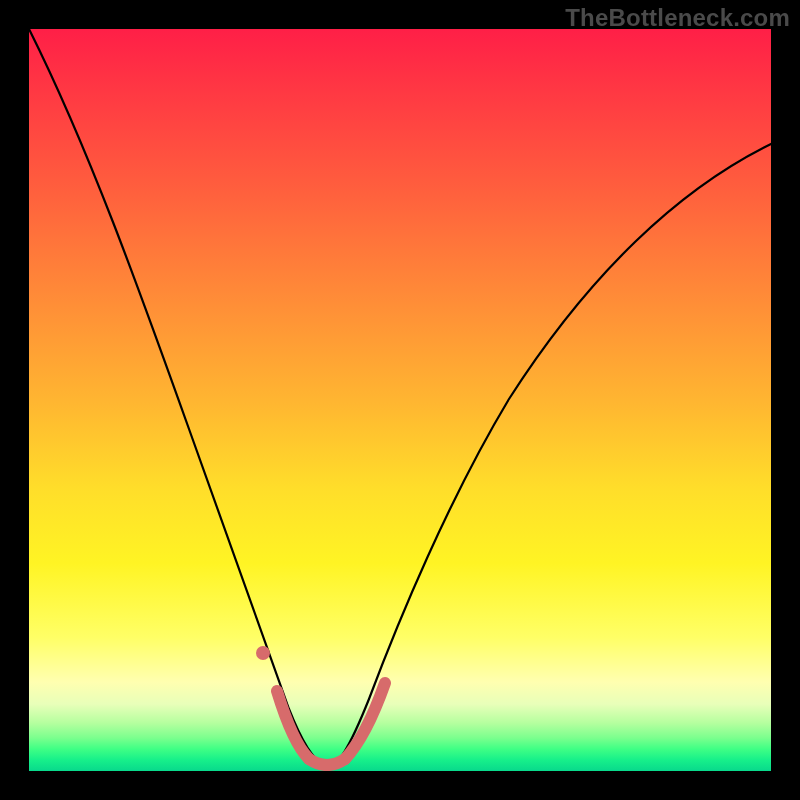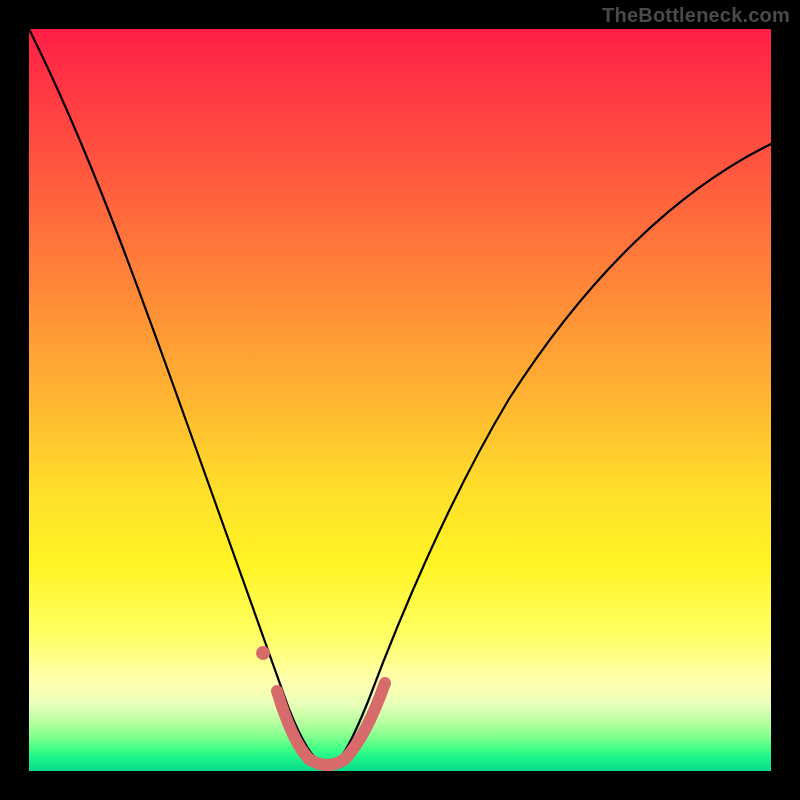--- a/index.html
+++ b/index.html
@@ -17,21 +17,21 @@
     top: 0;
     width: 800px;
     height: 800px;
     background: #000;
   }
   .watermark {
     position: absolute;
     top: 4px;
     right: 10px;
     color: #4a4a4a;
-    font-size: 20px;
+    font-size: 24px;
     font-weight: 600;
     letter-spacing: 0.2px;
     z-index: 50;
   }
   .plot {
     position: absolute;
     left: 29px;
     top: 29px;
     width: 742px;
     height: 742px;

